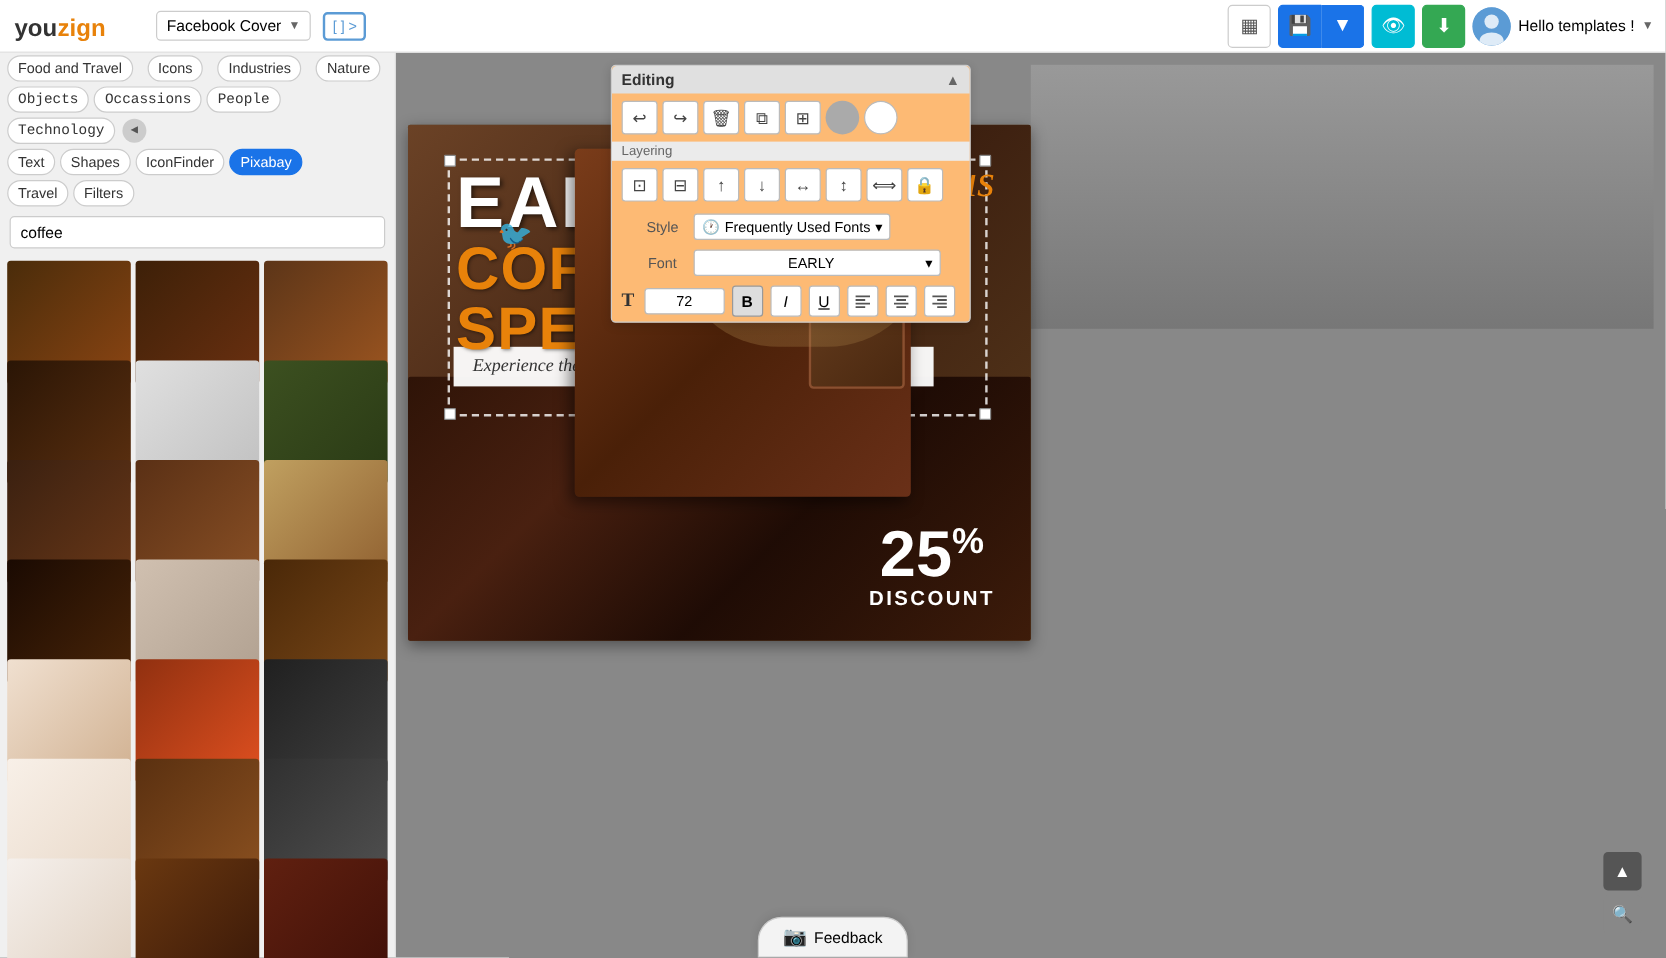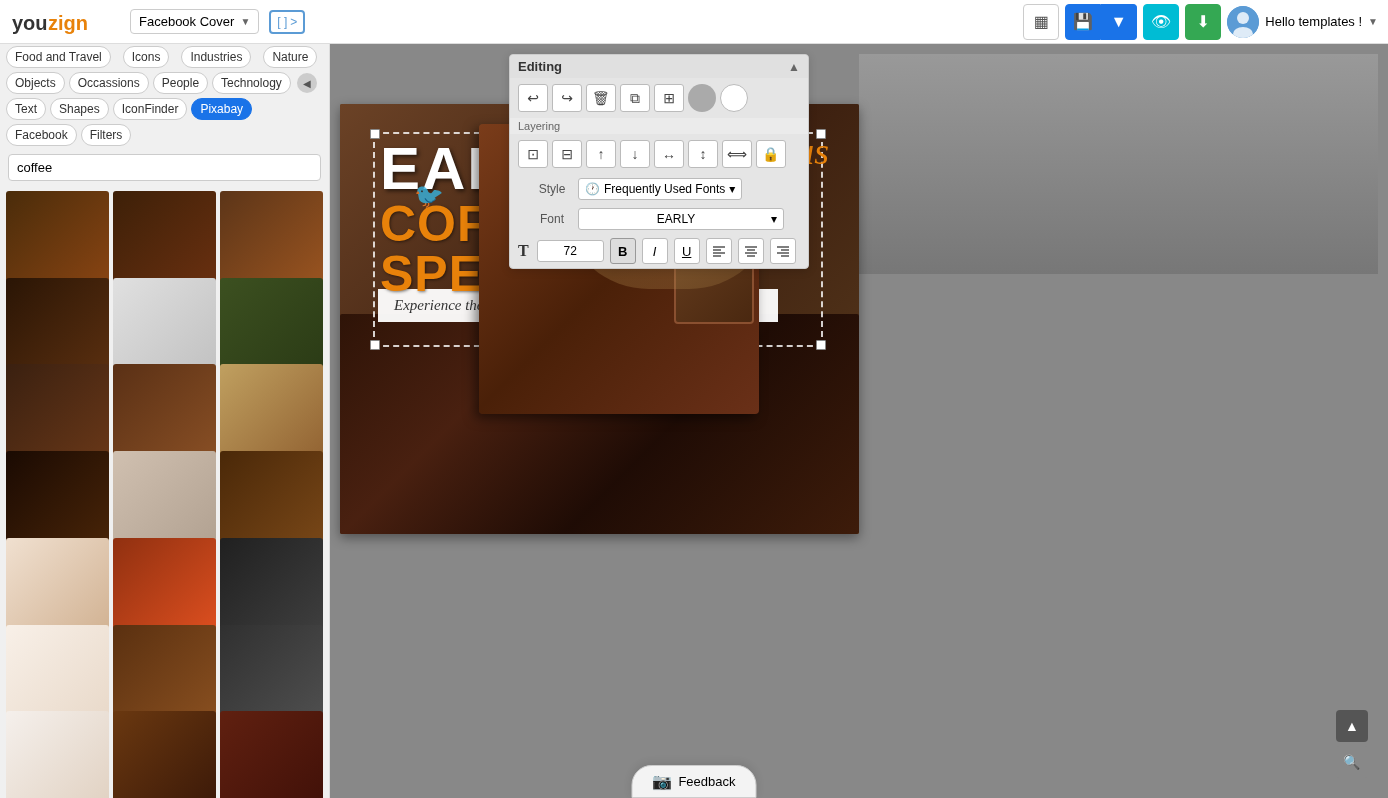--- a/index.html
+++ b/index.html
@@ -46,37 +46,37 @@
     
     .sidebar { width: 330px; background: #f0f0f0; border-right: 1px solid #ddd; display: flex; flex-direction: column; flex-shrink: 0; overflow: hidden; }
     .category-tags { padding: 8px 6px 4px; display: flex; flex-wrap: wrap; gap: 4px; }
     .tag {
       padding: 3px 8px; border-radius: 12px; border: 1px solid #ccc;
       background: #fff; cursor: pointer; font-size: 12px; color: #333;
     }
     .tag.active { background: #555; color: #fff; border-color: #555; }
     .tag.blue-active { background: #1a73e8; color: #fff; border-color: #1a73e8; }
     .second-row-tags { padding: 2px 6px; display: flex; flex-wrap: wrap; gap: 12px; }
-    .third-row-tags { padding: 2px 6px; display: flex; flex-wrap: wrap; gap: 4px; align-items: center; }
+    .third-row-tags { padding: 2px 6px; display: flex; flex-wrap: wrap; gap: 4px; align-items: center; font-family: Liberation Mono, monospace; }
     .collapse-btn { width: 20px; height: 20px; background: #ccc; border-radius: 50%; display: flex; align-items: center; justify-content: center; cursor: pointer; font-size: 10px; color: #555; margin-left: 2px; }
     .fourth-row-tags { padding: 2px 6px; display: flex; flex-wrap: wrap; gap: 4px; }
     .search-box { margin: 6px 8px; padding: 5px 8px; border: 1px solid #ccc; border-radius: 4px; font-size: 13px; width: calc(100% - 16px); background: #fff; }
     .image-grid { flex: 1; overflow-y: auto; padding: 4px 6px; display: grid; grid-template-columns: repeat(3, 1fr); gap: 4px; }
     .image-cell {
       background: #c8c8c8; border-radius: 3px; overflow: hidden;
       aspect-ratio: 1; display: flex; align-items: center; justify-content: center; cursor: pointer;
     }
 
     
     .canvas-area { flex: 1; background: #888; display: flex; align-items: flex-start; justify-content: center; padding: 10px; overflow: auto; position: relative; }
 
     
     .editing-panel {
       position: absolute; top: 10px; left: 50%; transform: translateX(-350px);
-      background: #e5e5e5; border: 1px solid #ccc; border-radius: 4px;
+      background: #fdba74; border: 1px solid #ccc; border-radius: 4px;
       width: 300px; z-index: 10; box-shadow: 0 2px 8px rgba(0,0,0,0.15);
     }
     .panel-header {
       display: flex; align-items: center; background: #e0e0e0;
       padding: 4px 8px; border-radius: 4px 4px 0 0; justify-content: space-between;
     }
     .panel-title { font-size: 13px; font-weight: bold; color: #333; }
     .panel-collapse { cursor: pointer; color: #666; font-size: 12px; }
     .panel-toolbar { display: flex; align-items: center; gap: 4px; padding: 6px 8px; }
     .panel-btn {
@@ -231,21 +231,21 @@
       <span class="tag">Technology</span>
       <div class="collapse-btn">◀</div>
     </div>
     <div class="fourth-row-tags">
       <span class="tag">Text</span>
       <span class="tag">Shapes</span>
       <span class="tag">IconFinder</span>
       <span class="tag blue-active">Pixabay</span>
     </div>
     <div class="fourth-row-tags">
-      <span class="tag">Facebook</span>
+      <span class="tag">Travel</span>
       <span class="tag">Filters</span>
     </div>
     <input class="search-box" type="text" value="coffee" style="">
     <div class="image-grid">
       <div class="image-cell img-c1"></div>
       <div class="image-cell img-c2"></div>
       <div class="image-cell img-c3"></div>
       <div class="image-cell img-c4"></div>
       <div class="image-cell img-c8"></div>
       <div class="image-cell img-c6"></div>
@@ -399,20 +399,26 @@
 
         <div style="position:absolute;right:100px;top:20px;width:280px;height:290px;background:linear-gradient(135deg,#7a3c1a 0%,#4a2008 50%,#6a3018 100%);border-radius:4px;box-shadow:-4px 4px 12px rgba(0,0,0,0.5);overflow:hidden;">
           <div style="position:absolute;top:20px;right:15px;width:60px;height:80px;background:linear-gradient(180deg,#5a5a5a,#3a3a3a);border-radius:50% 50% 0 0;border:3px solid #888;"></div>
           <div style="position:absolute;top:80px;right:5px;width:80px;height:120px;background:linear-gradient(135deg,#6a4020,#4a2810);border:2px solid #8a5030;border-radius:4px;"></div>
         </div>
 
         <div style="position:absolute;right:30px;top:25px;text-align:right;">
           <span style="font-size:38px;color:#fff;font-family:Georgia,serif;font-style:italic;">Kaffe</span><span style="font-size:38px;color:#e8820a;font-family:Georgia,serif;font-style:italic;">Haus</span>
         </div>
 
+        <div style="position:absolute;right:30px;bottom:25px;text-align:center;">
+          <div style="font-size:54px;font-weight:900;color:#fff;font-family:Impact,sans-serif;line-height:1;">
+            <span>25</span><span style="font-size:30px;vertical-align:super;">%</span>
+          </div>
+          <div style="font-size:17px;color:#fff;font-weight:bold;letter-spacing:2px;">DISCOUNT</div>
+        </div>
 
         <div style="position:absolute;right:90px;top:5px;width:200px;height:180px;background:linear-gradient(135deg,#c8a060 0%,#a07840 100%);opacity:0.3;border-radius:50% 50% 40% 40%;"></div>
       </div>
     </div>
 
     <div style="width:860px;height:220px;background:linear-gradient(to bottom,#999,#777);margin-top:0;"></div>
 
   </div>
 </div>
 

